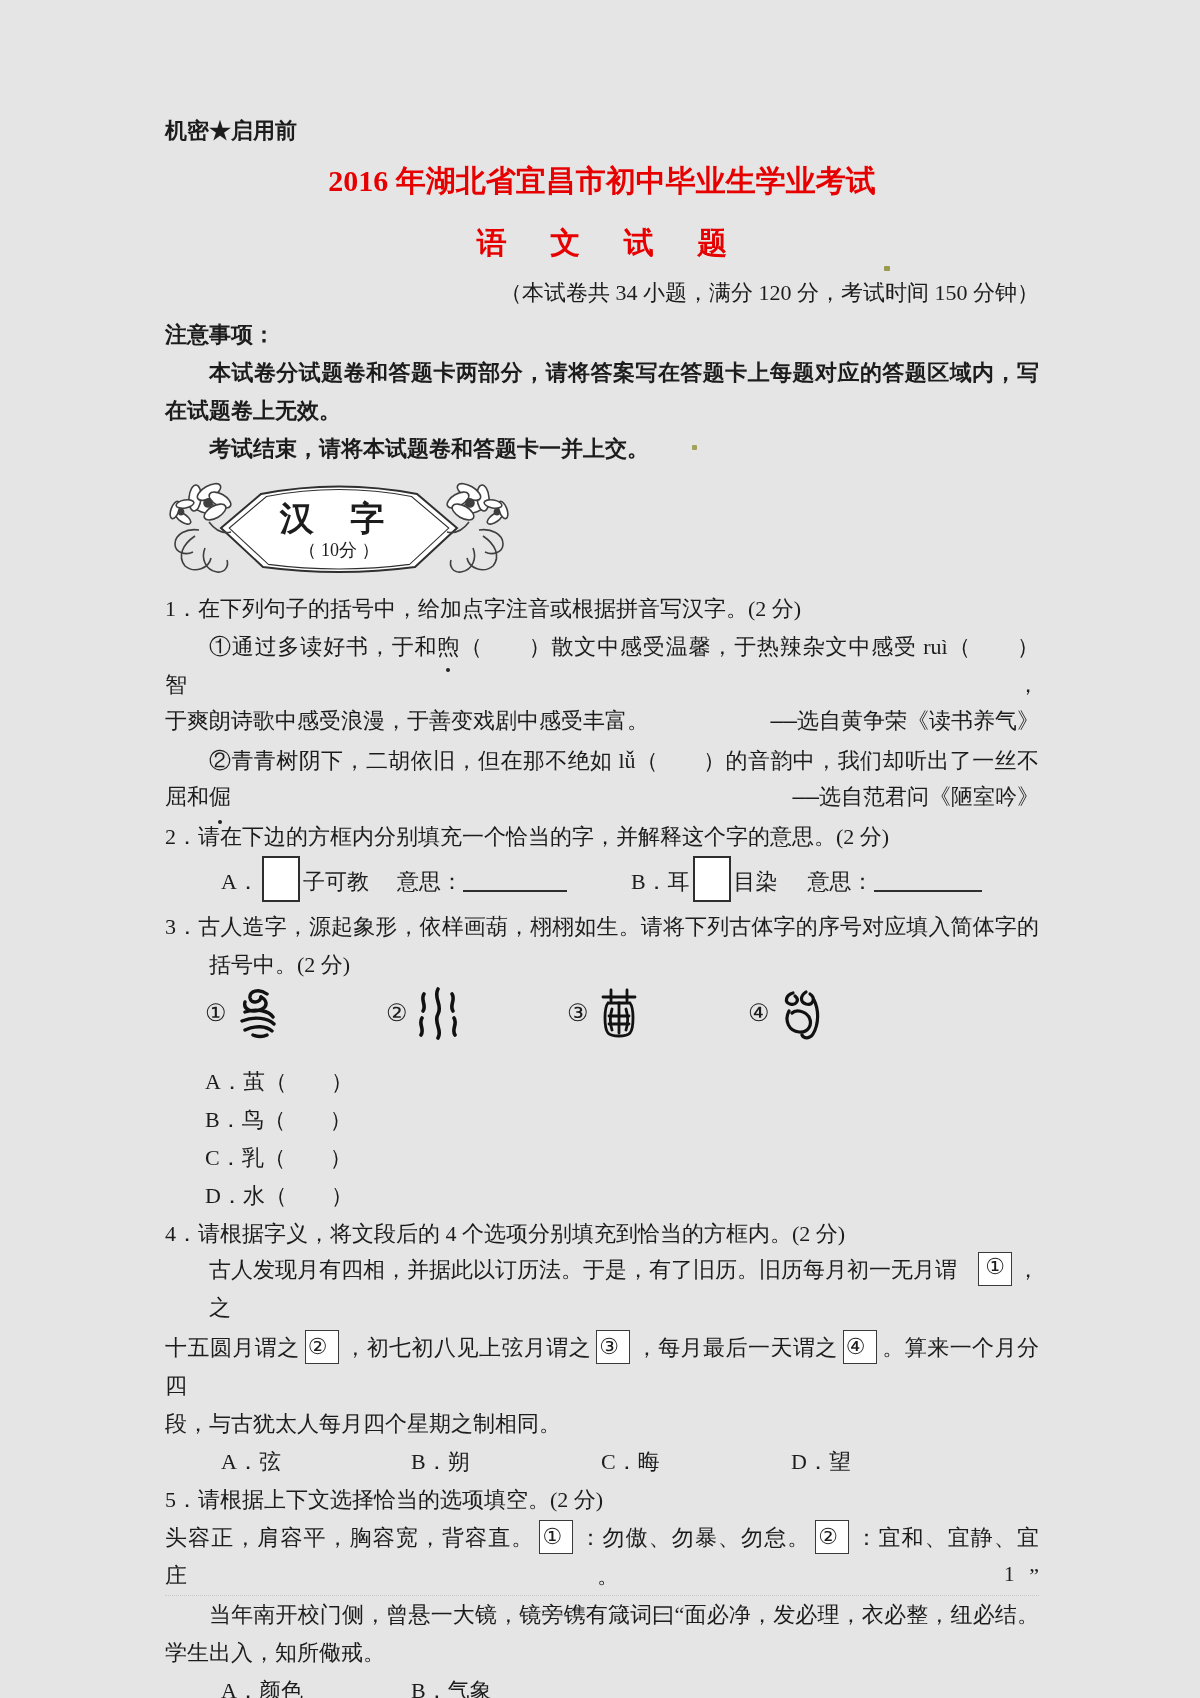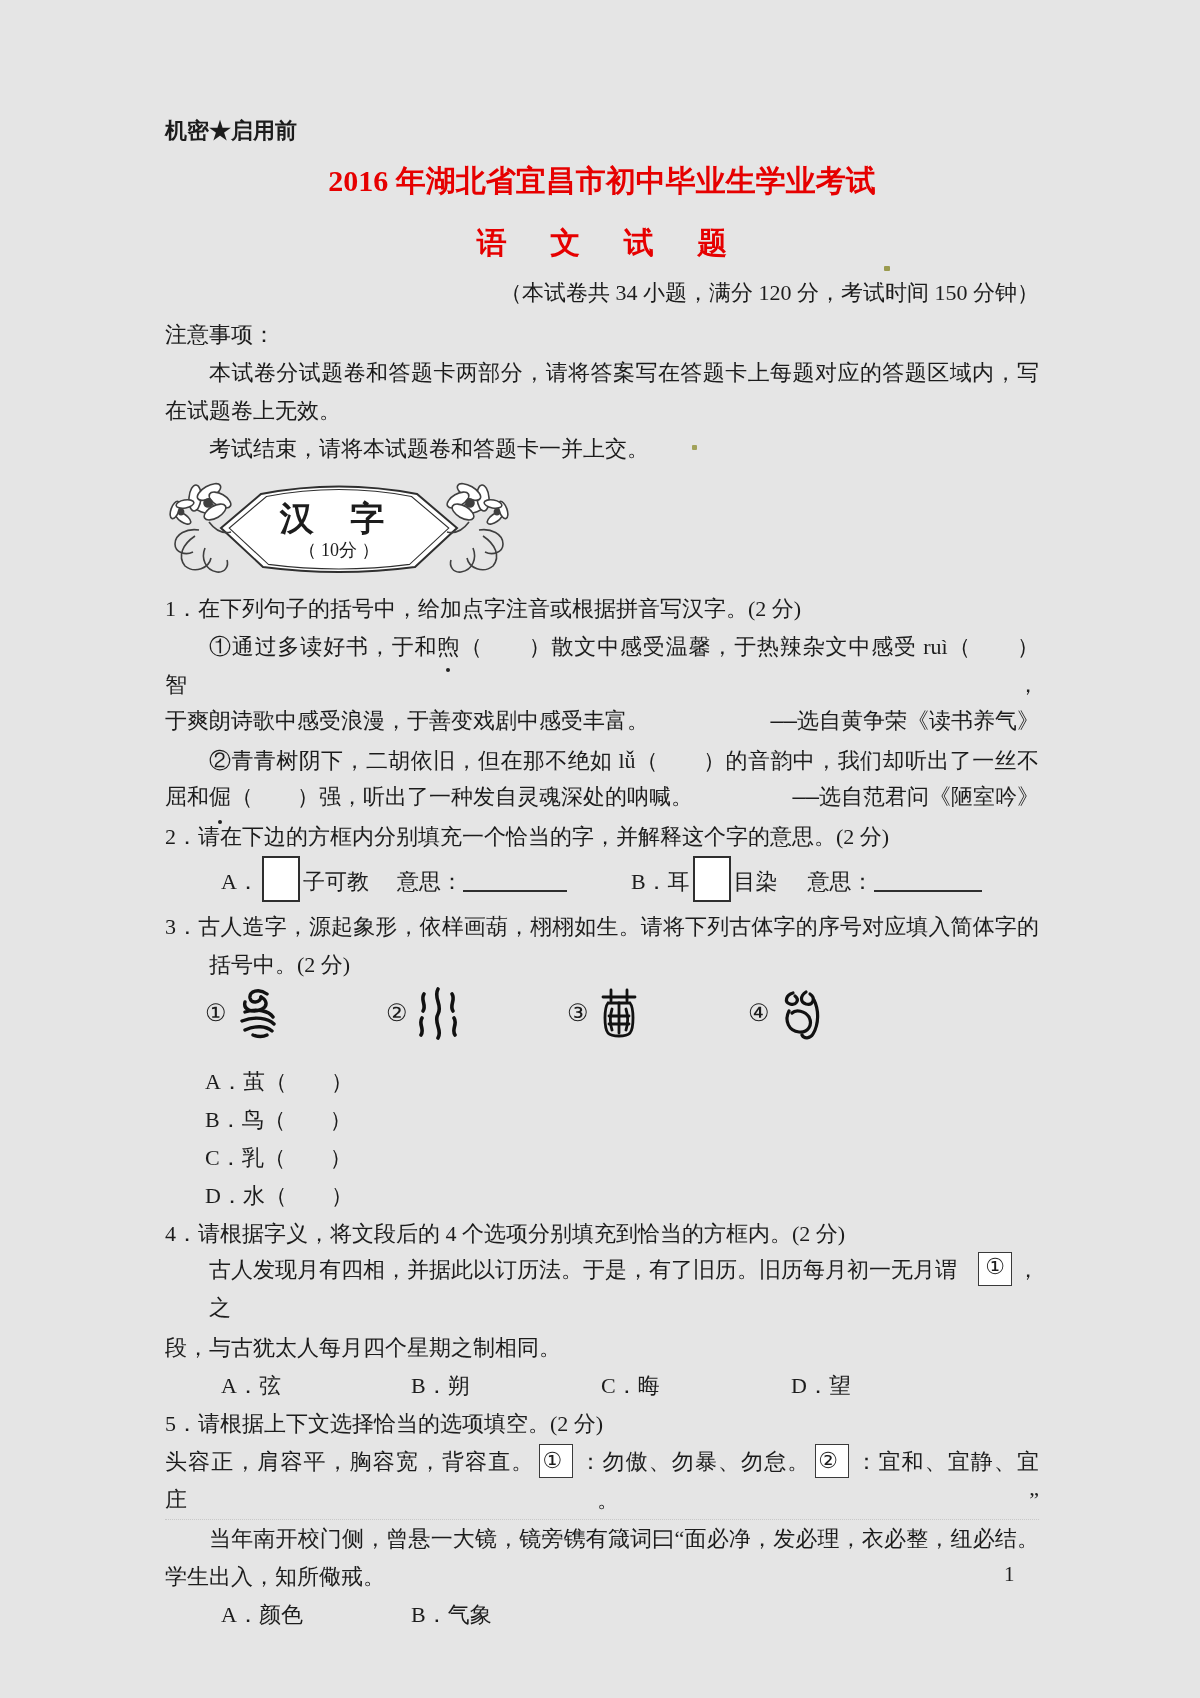--- a/index.html
+++ b/index.html
@@ -3,21 +3,21 @@
 <meta charset="utf-8">
 <style>
   html,body{margin:0;padding:0;background:#ffffff;}
   .page{
     position:relative;width:1200px;height:1698px;background:#e5e5e5;overflow:hidden;
     font-family:"Liberation Serif","DejaVu Serif",serif;color:#1c1c1c;font-size:22px;
   }
   .content{position:absolute;left:165px;top:116px;width:874px;}
   .line{line-height:38px;min-height:38px;}
   .fill{text-align:justify;text-align-last:justify;}
-  .bold{font-weight:normal;}
+  .bold{font-weight:bold;}
   .red{color:#e60000;}
   .secret{font-size:22px;font-weight:bold;line-height:30px;}
   .doc-title{font-size:30px;font-weight:bold;text-align:center;line-height:38px;margin-top:16px;}
   .doc-sub{font-size:30px;font-weight:bold;text-align:center;letter-spacing:18px;line-height:38px;margin-top:24px;text-indent:18px;}
   .meta{font-size:22px;text-align:right;line-height:34px;margin-top:14px;}
   .notice-label{margin-top:6px;}
   .indent{padding-left:44px;}
   .flexline{display:flex;align-items:baseline;font-family:Liberation Mono, monospace;}
   .spacer{flex:1;}
   
@@ -94,21 +94,20 @@
     <div class="line fill"><span class="indent">①通过多读好书，于和</span><span class="dotc">煦</span><span>（　　）散文中感受温馨，于热辣杂文中感受 ruì（　　）智，</span></div>
     <div class="line flexline">
         <span>于爽朗诗歌中感受浪漫，于善变戏剧中感受丰富。</span>
         <span class="spacer"></span>
         <span>——选自黄争荣《读书养气》</span>
       </div>
     <div class="line fill"><span class="indent">②青青树阴下，二胡依旧，但在那不绝如 lǚ（　　）的音韵中，我们却听出了一丝不</span></div>
     <div class="line flexline">
         <span>屈和</span>
         <span class="dotc">倔</span>
-        <span>（　　）强，听出了一种发自灵魂深处的呐喊。</span>
         <span class="spacer"></span>
         <span>——选自范君问《陋室吟》</span>
       </div>
 
     <div class="line">2．请在下边的方框内分别填充一个恰当的字，并解释这个字的意思。(2 分)</div>
     <div class="q2row">
       <span>A．</span>
       <span class="sq"></span>
       <span>子可教</span>
       <span style="width:28px"></span>
@@ -187,20 +186,23 @@
       <span class="col">D．水（　　）</span>
     </div>
 
     <div class="line">4．请根据字义，将文段后的 4 个选项分别填充到恰当的方框内。(2 分)</div>
     <div class="line flexline">
       <span class="indent">古人发现月有四相，并据此以订历法。于是，有了旧历。旧历每月初一无月谓之</span>
       <span class="numbox">①</span>
       <span class="spacer"></span>
       <span>，</span>
     </div>
+    <div class="line fill">
+      <span>十五圆月谓之</span><span class="numbox">②</span><span>，初七初八见上弦月谓之</span><span class="numbox">③</span><span>，每月最后一天谓之</span><span class="numbox">④</span><span>。算来一个月分四</span>
+    </div>
     <div class="line">段，与古犹太人每月四个星期之制相同。</div>
     <div class="optrow line">
       <span class="col">A．弦</span>
       <span class="col">B．朔</span>
       <span class="col">C．晦</span>
       <span class="col">D．望</span>
     </div>
 
     <div class="line">5．请根据上下文选择恰当的选项填空。(2 分)</div>
     <div class="line fill scanline">

